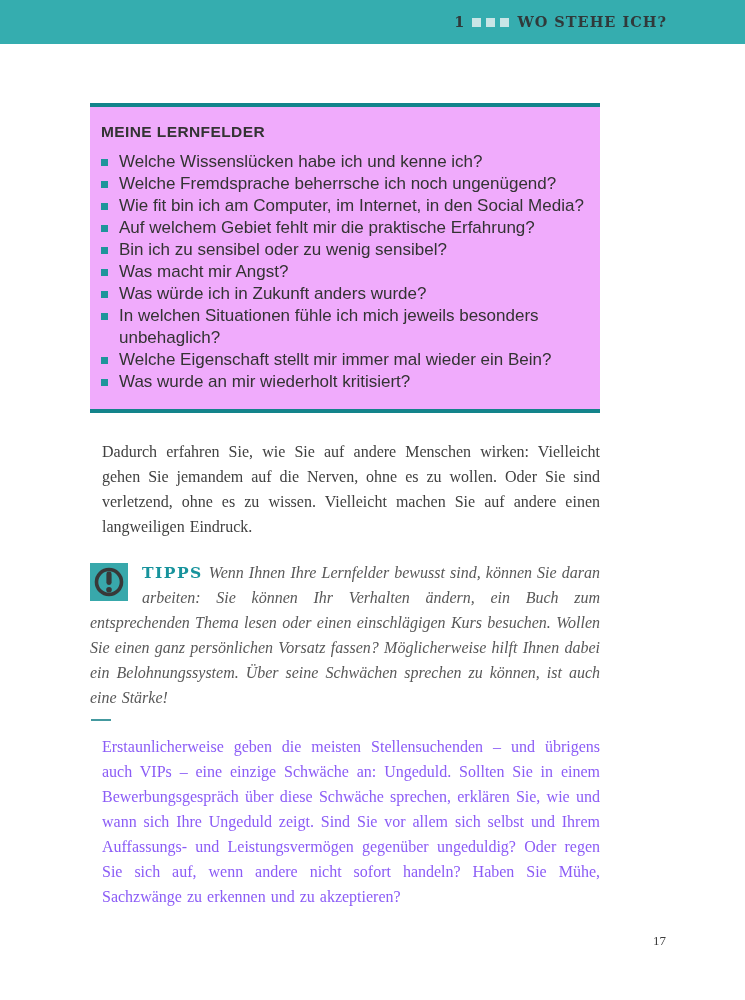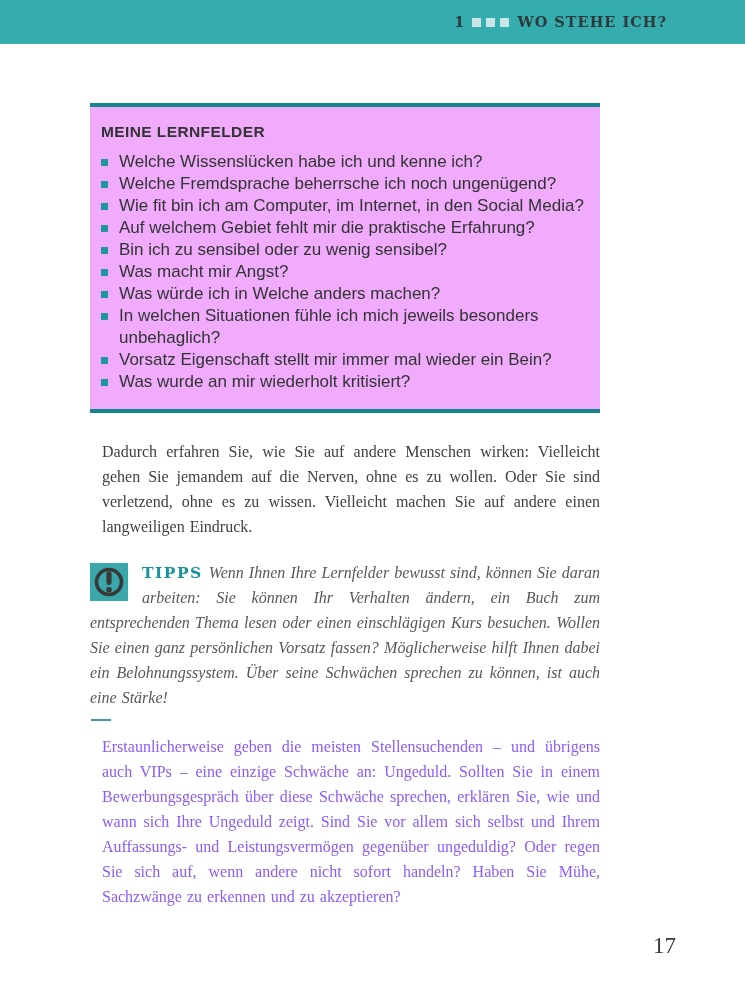--- a/index.html
+++ b/index.html
@@ -140,21 +140,21 @@
     margin-top: 13px;
     color: #8b5cf6;
   }
 
   
   .page-num {
     position: absolute;
     left: 653px;
     top: 933px;
     font-family: "Liberation Serif", serif;
-    font-size: 23px;
+    font-size: 13px;
     color: #3c3c3c;
   }
 </style>
 </head>
 <body>
 
 <div class="page">
 
   <header class="topbar">
     <span class="chap-num">1</span>
@@ -190,29 +190,29 @@
         <li>
             <span class="bullet"></span>
             <span>Bin ich zu sensibel oder zu wenig sensibel?</span>
           </li>
         <li>
             <span class="bullet"></span>
             <span>Was macht mir Angst?</span>
           </li>
         <li>
             <span class="bullet"></span>
-            <span>Was würde ich in Welche anders machen?</span>
+            <span>Was würde ich in Zukunft anders wurde?</span>
           </li>
         <li>
             <span class="bullet"></span>
             <span>In welchen Situationen fühle ich mich jeweils besonders unbehaglich?</span>
           </li>
         <li>
             <span class="bullet"></span>
-            <span>Vorsatz Eigenschaft stellt mir immer mal wieder ein Bein?</span>
+            <span>Welche Eigenschaft stellt mir immer mal wieder ein Bein?</span>
           </li>
         <li>
             <span class="bullet"></span>
             <span>Was wurde an mir wiederholt kritisiert?</span>
           </li>
       </ul>
     </section>
 
     <p class="para">Dadurch erfahren Sie, wie Sie auf andere Menschen wirken: Vielleicht gehen Sie jemandem auf die Nerven, ohne es zu wollen. Oder Sie sind verletzend, ohne es zu wissen. Vielleicht machen Sie auf andere einen langweiligen Eindruck.</p>
 

